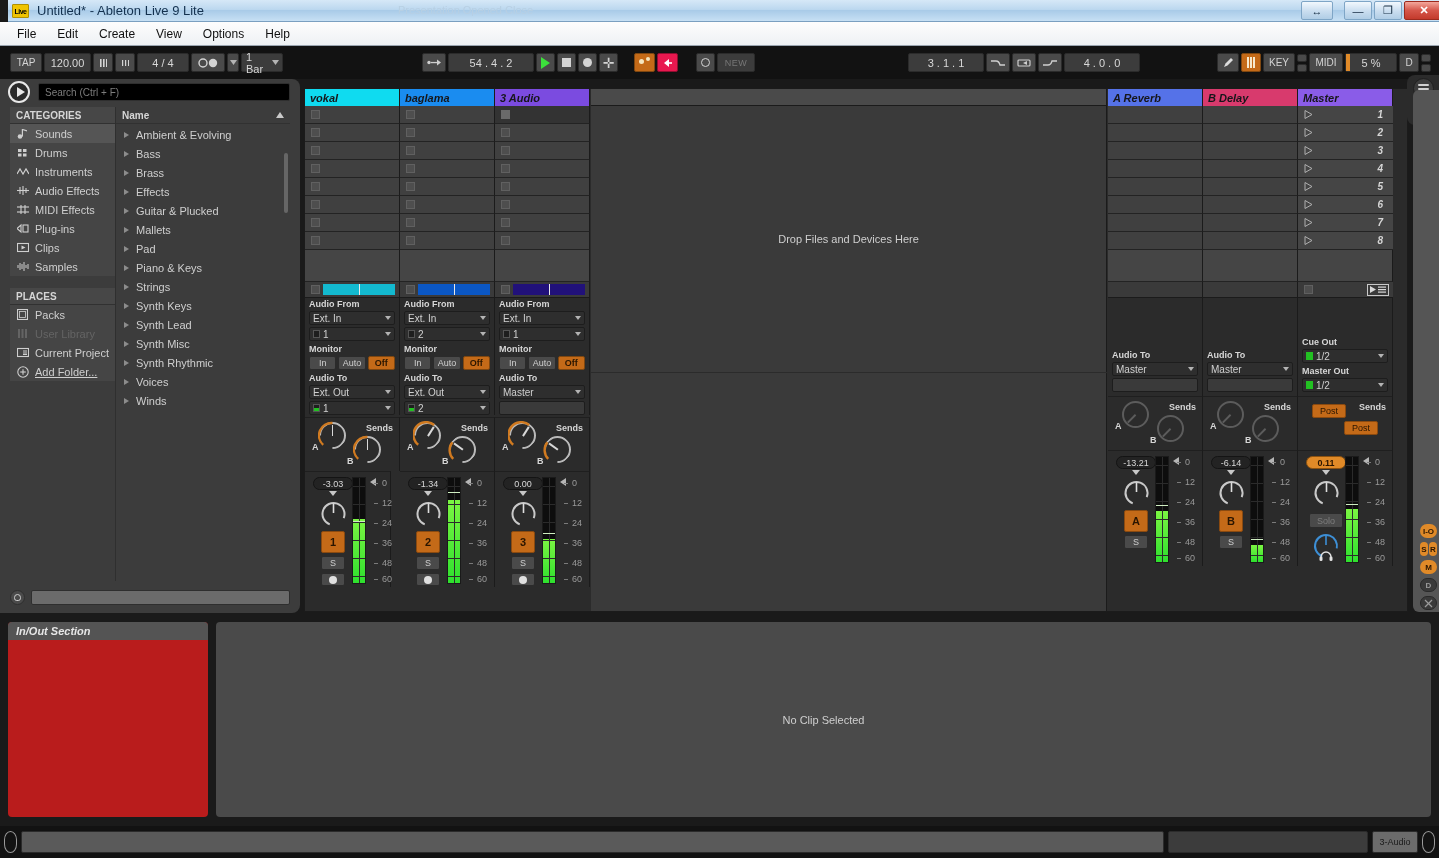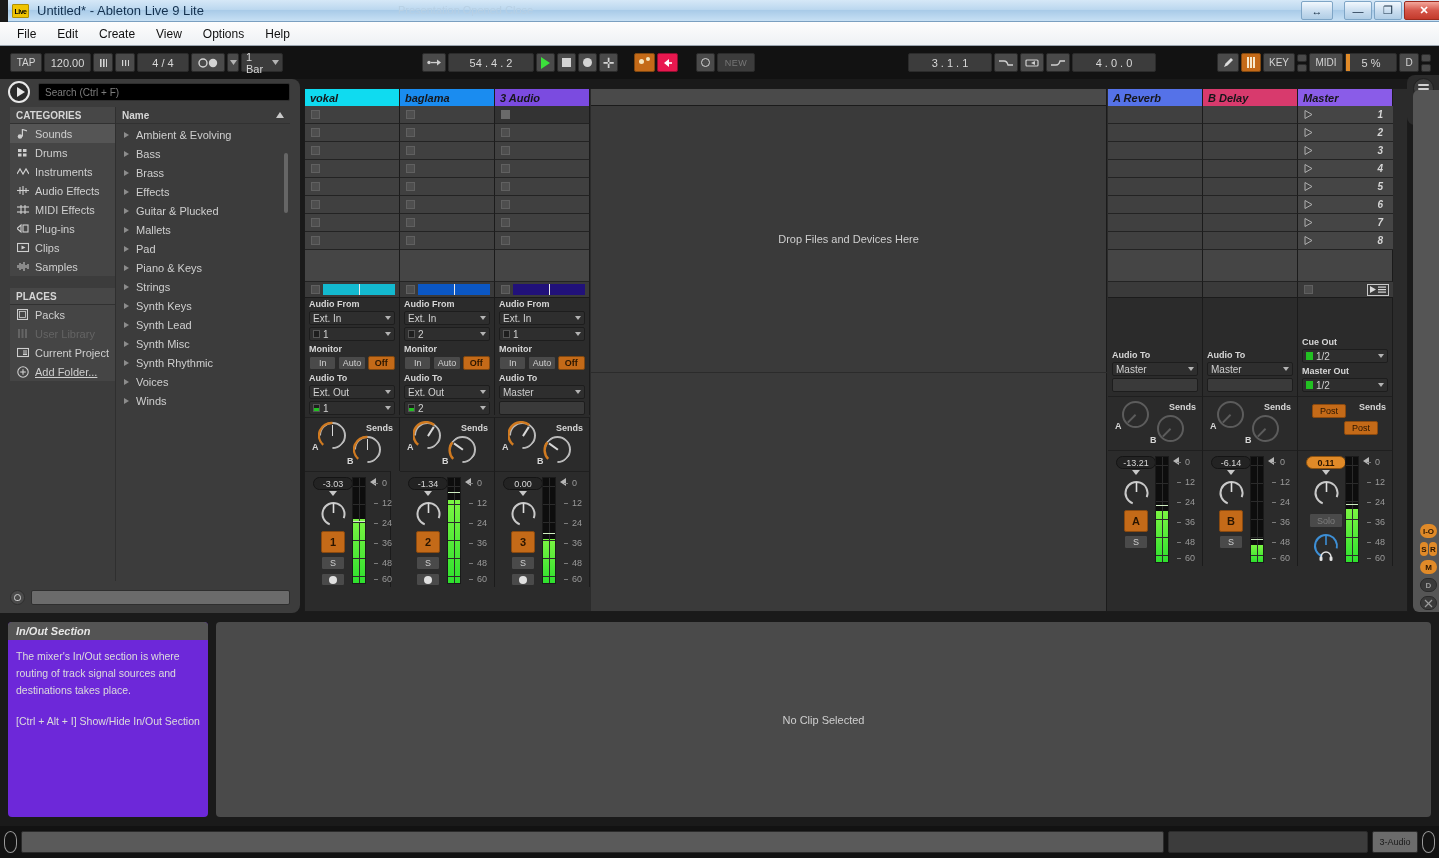--- a/index.html
+++ b/index.html
@@ -95,21 +95,21 @@
 
   .auto-btn { width:21px; height:19px; background:#c46a18; border:1px solid #7f4710; border-radius:2px; position:relative; }
   .auto-btn:after { content:''; position:absolute; left:4px; top:5px; width:5px;height:5px;border-radius:50%;background:#f5e6c0; }
   .auto-btn:before { content:''; position:absolute; left:11px; top:3px; width:4px;height:4px;border-radius:50%;background:#f5e6c0; }
   .back-btn { width:21px;height:19px; background:#e8184f; border:1px solid #8f0e30; border-radius:2px; display:flex;align-items:center;justify-content:center;color:#fff;font-size:11px; }
 
   .oval { width:19px;height:19px; background:#4a4a4a;border:1px solid #2b2b2b;border-radius:2px;display:flex;align-items:center;justify-content:center; }
   .oval i { width:9px;height:9px;border:1.5px solid #d4d4d4;border-radius:50%; }
   .newbtn { width:38px;height:19px;background:#3c3c3c;border:1px solid #2b2b2b;border-radius:2px;display:flex;align-items:center;justify-content:center;color:#777;font-size:9px;letter-spacing:0.5px; }
 
-  .loopfield { width:84px; }
+  .loopfield { width:76px; }
   .smallico { width:24px;height:19px;background:#4a4a4a;border:1px solid #2b2b2b;border-radius:2px;display:flex;align-items:center;justify-content:center; }
 
   .pencil { width:22px;height:19px;background:#4a4a4a;border:1px solid #2b2b2b;border-radius:2px;display:flex;align-items:center;justify-content:center;color:#ddd;font-size:10px; }
   .follow-on { width:20px;height:19px;background:#c46a18;border:1px solid #7f4710;border-radius:2px;display:flex;align-items:center;justify-content:center; }
   .follow-on i{ display:block;width:9px;height:11px;background:repeating-linear-gradient(to right,#f7e9cd 0 2px,#c46a18 2px 3px); }
   .keybtn { width:32px; }
   .midibtn { width:34px; }
   .cpu { width:52px; position:relative; }
   .cpu .bar { position:absolute; left:0;top:0;bottom:0;width:4px;background:#e08a28; }
   .dbtn { width:20px; }
@@ -302,21 +302,21 @@
   }
   .rt-mini { position:absolute; right:2px; width:17px; height:14px; border-radius:8px; display:flex; align-items:center; justify-content:center; font-size:8px; font-weight:bold; }
   .rt-mini.orange { background:#e08a28; color:#2a1500; }
   .rt-mini.dark { background:#3a3a3a; color:#9b9b9b; border:1px solid #2a2a2a; }
   .rt-pair { position:absolute; right:2px; width:17px; height:14px; display:flex; gap:1px; }
   .rt-pair div { flex:1; background:#e08a28; color:#2a1500; font-size:8px; font-weight:bold; display:flex; align-items:center; justify-content:center; border-radius:4px; }
 
   
   .info-panel {
     position:absolute; left:8px; top:622px; width:200px; height:195px;
-    background:#6d28d9; border-radius:4px;
+    background:#b91c1c; border-radius:4px;
   }
   .info-title { height:18px; background:#545454; border-radius:4px 4px 0 0; font-size:11px; font-style:italic; font-weight:bold; color:#e6e6e6; padding-left:8px; line-height:18px;}
   .info-body { padding:8px; font-size:10.5px; color:#dcdcdc; line-height:17px; }
   .info-body p { margin-bottom:14px; }
   .clip-panel {
     position:absolute; left:216px; top:622px; width:1215px; height:195px;
     background:#4a4a4a; border-radius:4px;
     display:flex; align-items:center; justify-content:center;
     color:#cfcfcf; font-size:11px;
   }
@@ -1399,24 +1399,20 @@
           <g stroke="#9b9b9b" stroke-width="1.2">
             <line x1="1" y1="1" x2="8" y2="8"></line>
             <line x1="8" y1="1" x2="1" y2="8"></line>
           </g>
         </svg>
     </div>
   </div>
 
   <div class="info-panel">
     <div class="info-title">In/Out Section</div>
-    <div class="info-body">
-      <p>The mixer's In/Out section is where routing of track signal sources and destinations takes place.</p>
-      <p>[Ctrl + Alt + I] Show/Hide In/Out Section</p>
-    </div>
   </div>
 
   <div class="clip-panel">
     <span>No Clip Selected</span>
   </div>
 
   <div class="statusbar">
     <div class="sb-knob"></div>
     <div class="sb-long"></div>
     <div class="sb-mid"></div>

